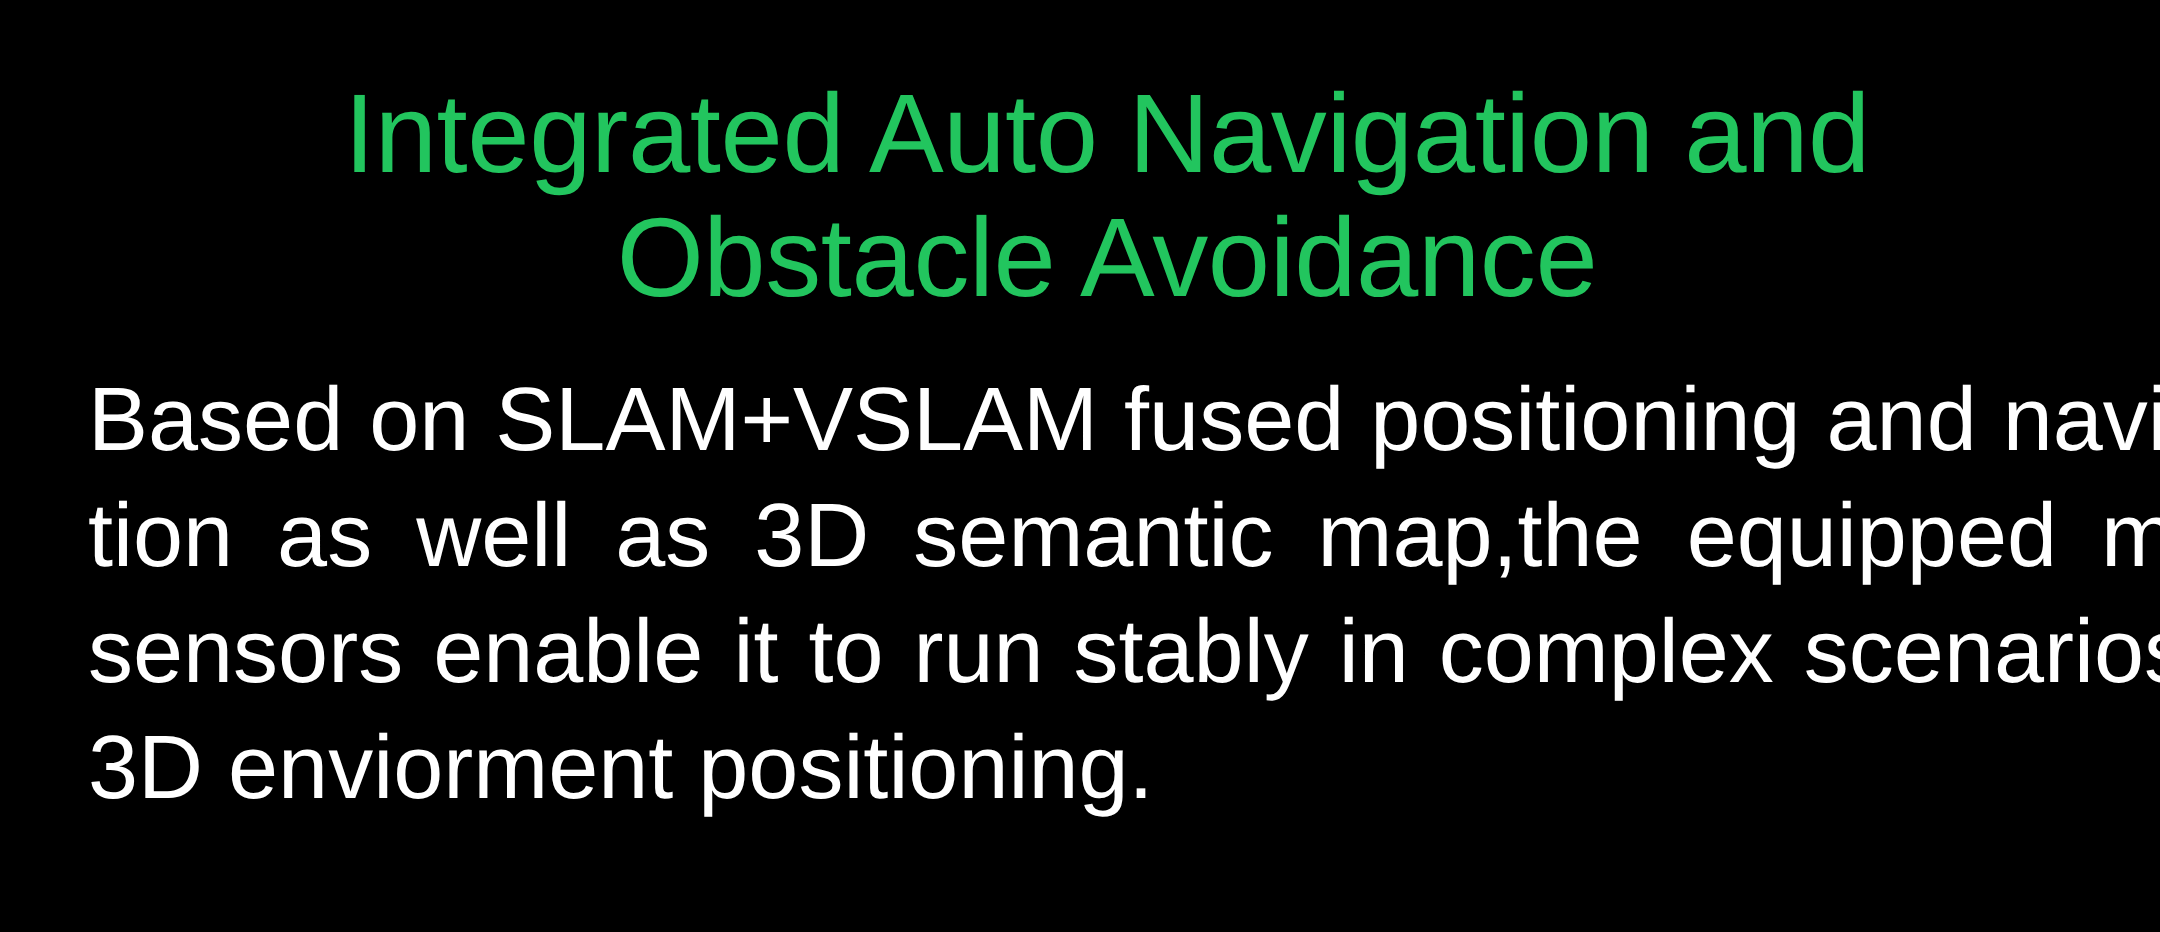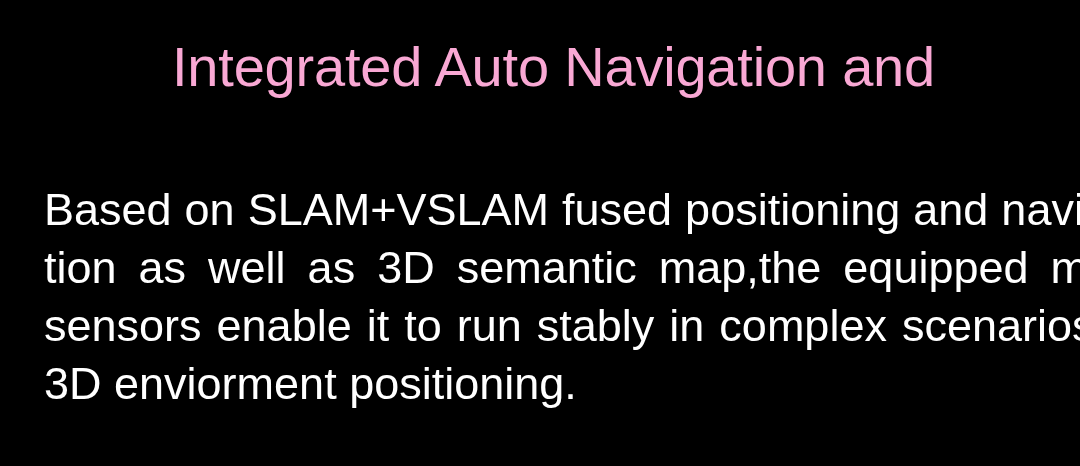--- a/index.html
+++ b/index.html
@@ -32,21 +32,21 @@
     width: 1080px;
     text-align: center;
   }
   .title-line {
     display: block;
     font-family: "Liberation Sans", sans-serif;
     font-size: 56px;
     font-weight: 400;
     line-height: 62px;
     letter-spacing: -0.2px;
-    color: #f9a8d4;
+    color: #22c55e;
     white-space: nowrap;
     padding-left: 27px;
   }
 
   
   .body-block {
     position: absolute;
     left: 44px;
     top: 181px;
     width: 993px;
@@ -66,20 +66,21 @@
   .body-line.j3 { word-spacing: 2.5px; }
   .body-line.j4 { word-spacing: 0px; }
 </style>
 </head>
 <body>
 
 <div id="slide">
 
   <div class="title-block">
     <span class="title-line">Integrated Auto Navigation and</span>
+    <span class="title-line">Obstacle Avoidance</span>
   </div>
 
   <div class="body-block">
     <span class="body-line j1">Based on SLAM+VSLAM fused positioning and naviga-</span>
     <span class="body-line j2">tion as well as 3D semantic map,the equipped multiple</span>
     <span class="body-line j3">sensors enable it to run stably in complex scenarios with</span>
     <span class="body-line j4">3D enviorment positioning.</span>
   </div>
 
 </div>

